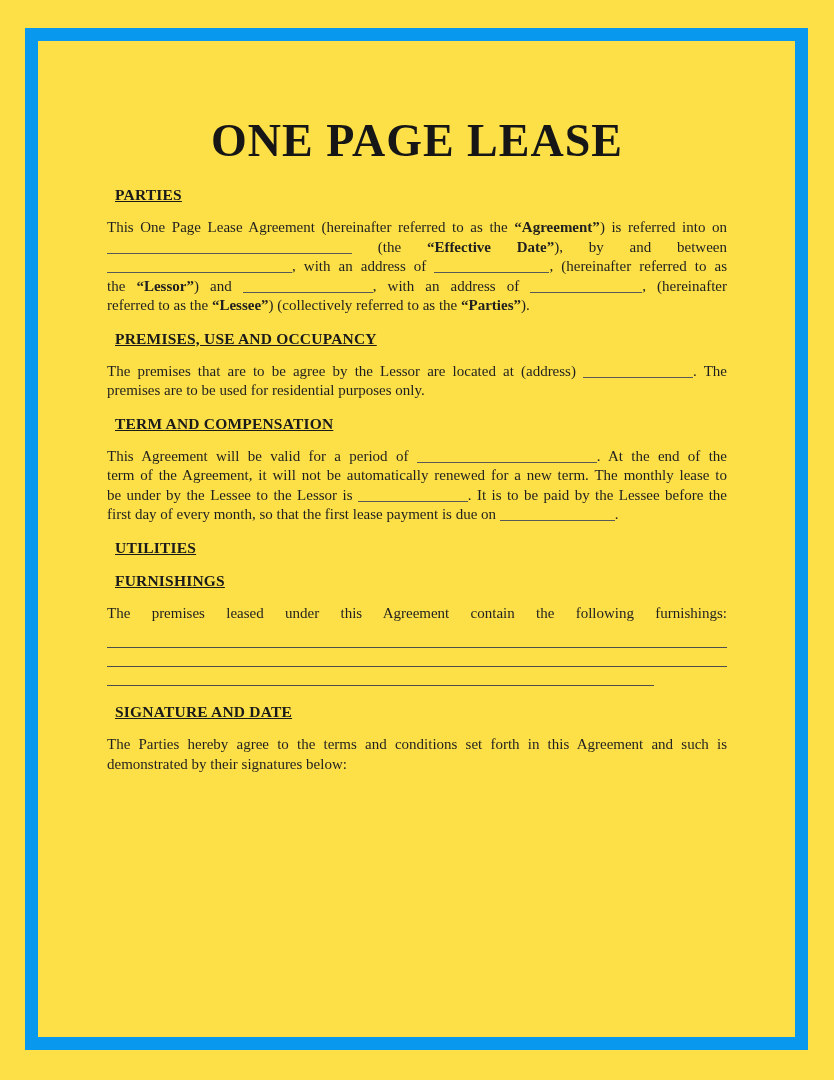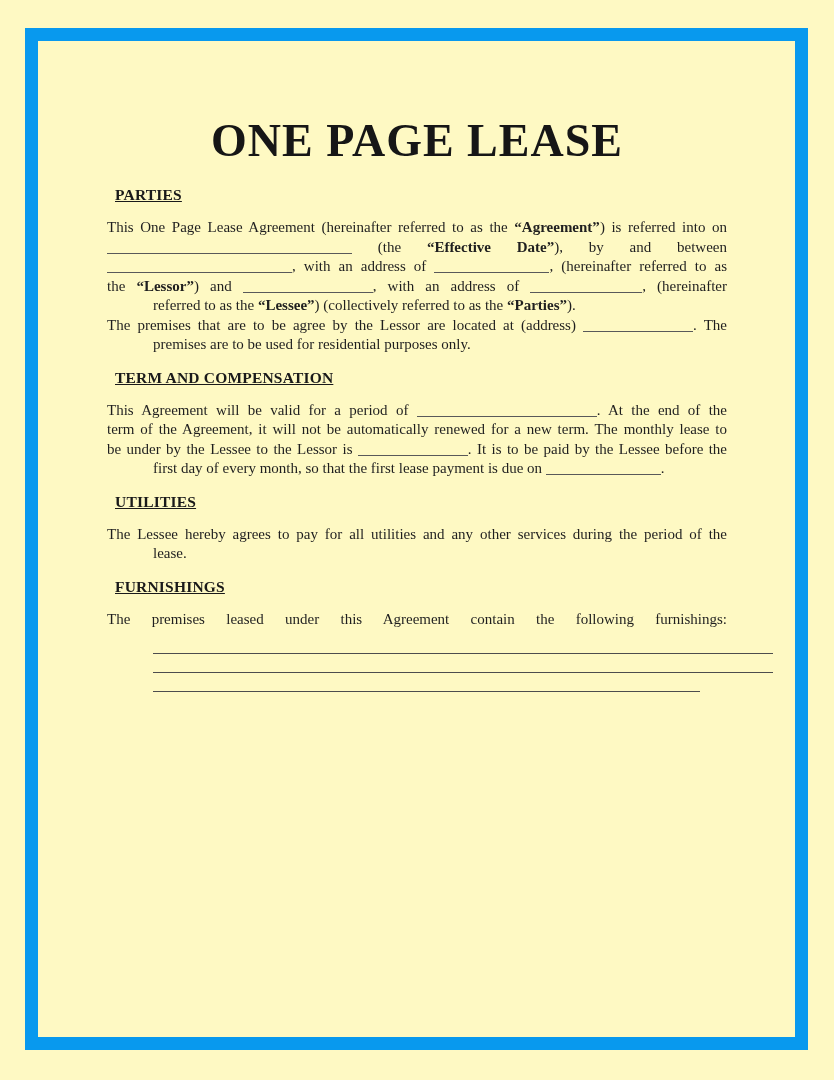--- a/index.html
+++ b/index.html
@@ -5,21 +5,21 @@
 <style>
   html, body {
     margin: 0;
     padding: 0;
     background: #ffffff;
   }
   .page {
     position: relative;
     width: 834px;
     height: 1080px;
-    background: #fef9c3;
+    background: #fde047;
     overflow: hidden;
     font-family: "Liberation Serif", "DejaVu Serif", serif;
     color: #1f1f1f;
   }
   .frame {
     position: absolute;
     top: 28px;
     left: 25px;
     right: 26px;
     bottom: 30px;
@@ -55,21 +55,20 @@
   .para { margin: 0; }
   .line {
     font-size: 15px;
     line-height: 19.5px;
     text-align: justify;
     text-align-last: justify;
   }
   .line-left {
     text-align: left;
     text-align-last: left;
-    margin-left: 46px;
   }
   .blank {
     display: inline-block;
     height: 14px;
     border-bottom: 1px solid #595959;
     vertical-align: -2px;
   }
   .rule-line { height: 19px; }
   .rule-line.rule-gap { margin-top: 9px; }
   .rule-line .blank {
@@ -91,45 +90,49 @@
           <h2 class="section-heading">PARTIES</h2>
           <div class="para">
             <div class="line"><span>This One Page Lease Agreement (hereinafter referred to as the </span><b>“Agreement”</b><span>) is referred into on</span></div>
             <div class="line"><span class="blank" style="width: 245px;"></span><span> (the </span><b>“Effective Date”</b><span>), by and between</span></div>
             <div class="line"><span class="blank" style="width: 185px;"></span><span>, with an address of </span><span class="blank" style="width: 115px;"></span><span>, (hereinafter referred to as</span></div>
             <div class="line"><span>the </span><b>“Lessor”</b><span>) and </span><span class="blank" style="width: 130px;"></span><span>, with an address of </span><span class="blank" style="width: 112px;"></span><span>, (hereinafter</span></div>
             <div class="line line-left"><span>referred to as the </span><b>“Lessee”</b><span>) (collectively referred to as the </span><b>“Parties”</b><span>).</span></div>
           </div>
         </section>
         <section class="doc-section">
+          <h2 class="section-heading">PREMISES, USE AND OCCUPANCY</h2>
           <div class="para">
             <div class="line"><span>The premises that are to be agree by the Lessor are located at (address) </span><span class="blank" style="width: 110px;"></span><span>. The</span></div>
             <div class="line line-left"><span>premises are to be used for residential purposes only.</span></div>
           </div>
         </section>
         <section class="doc-section">
           <h2 class="section-heading">TERM AND COMPENSATION</h2>
           <div class="para">
             <div class="line"><span>This Agreement will be valid for a period of </span><span class="blank" style="width: 180px;"></span><span>. At the end of the</span></div>
             <div class="line"><span>term of the Agreement, it will not be automatically renewed for a new term. The monthly lease to</span></div>
             <div class="line"><span>be under by the Lessee to the Lessor is </span><span class="blank" style="width: 110px;"></span><span>. It is to be paid by the Lessee before the</span></div>
             <div class="line line-left"><span>first day of every month, so that the first lease payment is due on </span><span class="blank" style="width: 115px;"></span><span>.</span></div>
           </div>
         </section>
         <section class="doc-section">
           <h2 class="section-heading">UTILITIES</h2>
-          <div class="para">
-            <div class="line"><span>The Lessee hereby agrees to pay for all utilities and any other services during the period of the</span></div>
-            <div class="line line-left"><span>lease.</span></div>
-          </div>
         </section>
         <section class="doc-section">
           <h2 class="section-heading">FURNISHINGS</h2>
           <div class="para">
             <div class="line"><span>The premises leased under this Agreement contain the following furnishings:</span></div>
             <div class="line line-left rule-line rule-gap"><span class="blank" style="width: 620px;"></span></div>
             <div class="line line-left rule-line"><span class="blank" style="width: 620px;"></span></div>
             <div class="line line-left rule-line"><span class="blank" style="width: 547px;"></span></div>
           </div>
         </section>
+        <section class="doc-section">
+          <h2 class="section-heading">SIGNATURE AND DATE</h2>
+          <div class="para">
+            <div class="line"><span>The Parties hereby agree to the terms and conditions set forth in this Agreement and such is</span></div>
+            <div class="line line-left"><span>demonstrated by their signatures below:</span></div>
+          </div>
+        </section>
       </div>
   </div>
 </div>
 
 </body></html>

